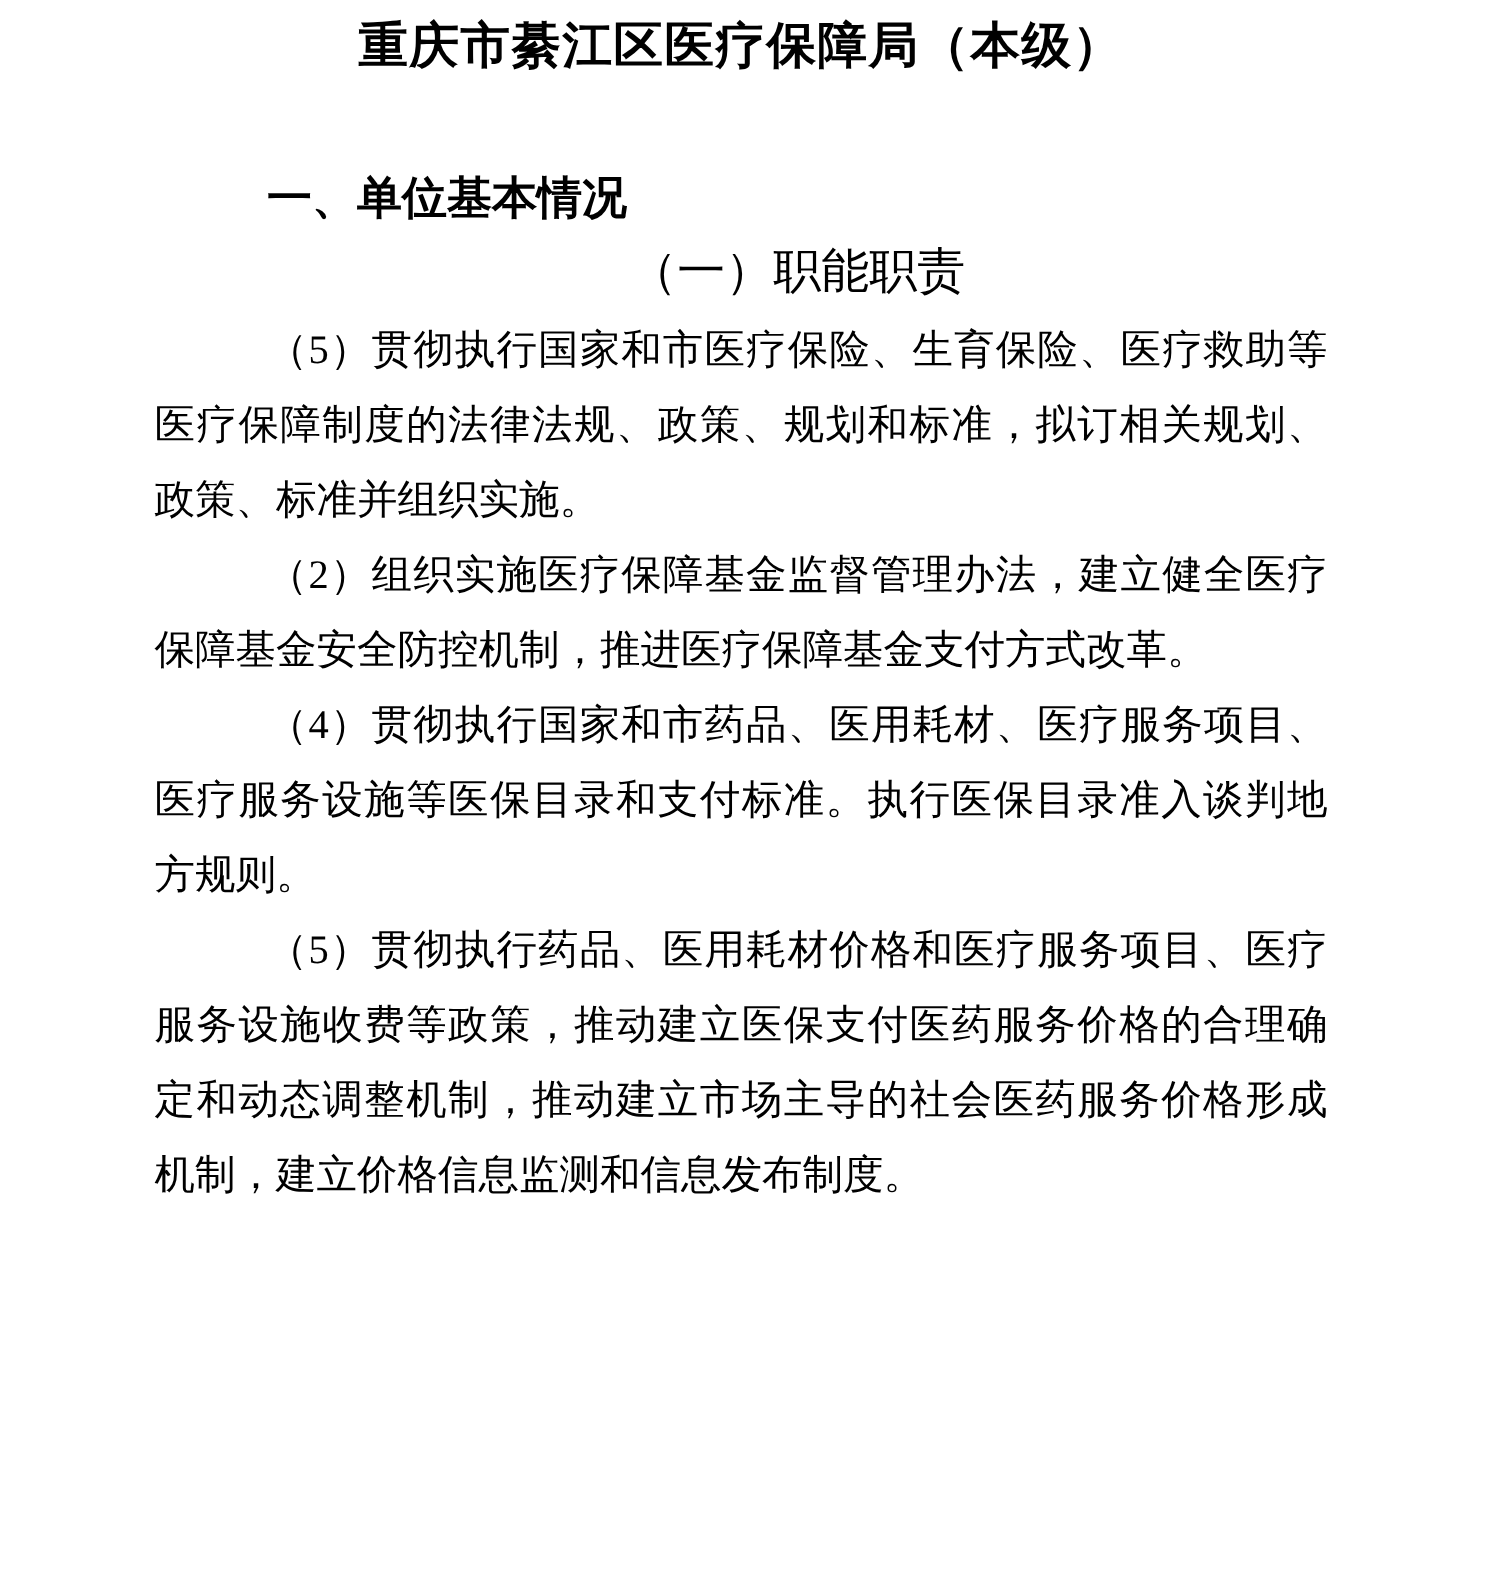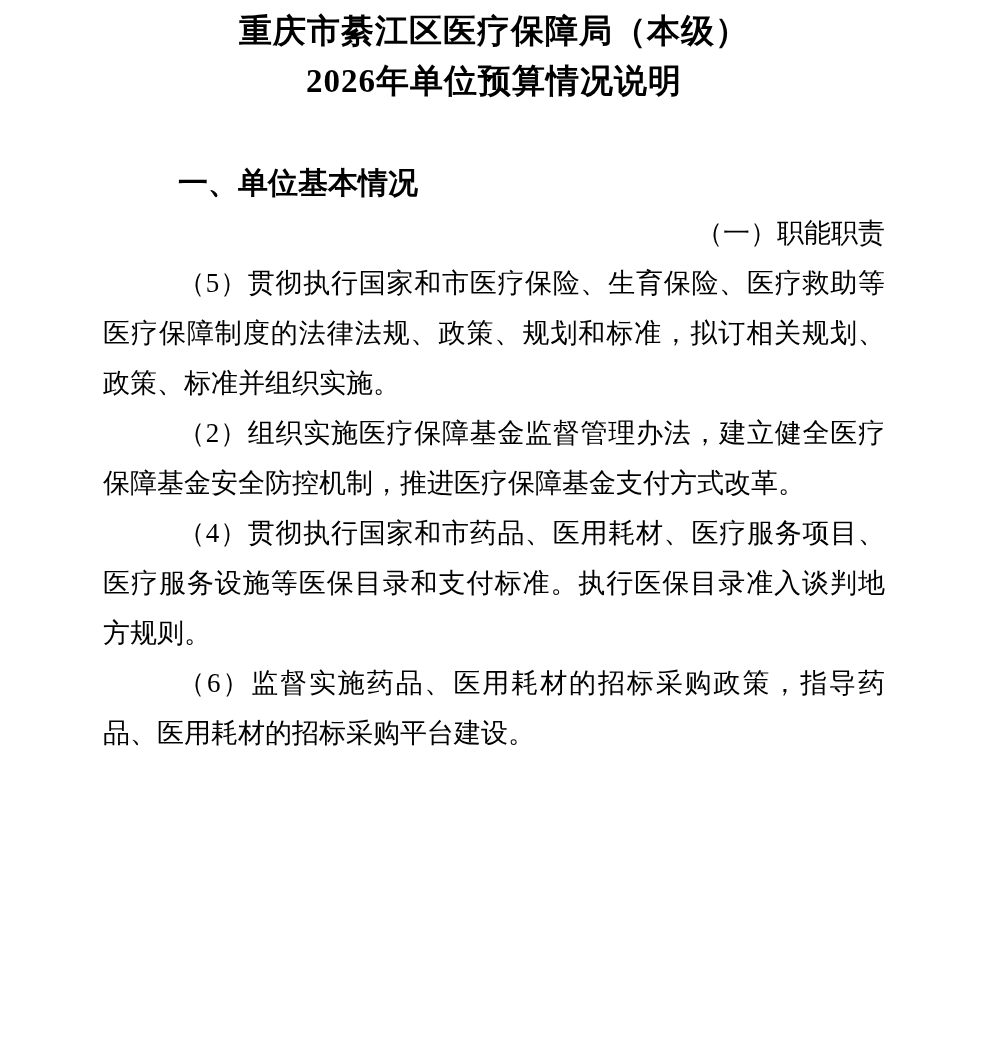--- a/index.html
+++ b/index.html
@@ -36,50 +36,49 @@
   .section-heading {
     font-family: "Liberation Sans", sans-serif;
     font-weight: bold;
     font-size: 30px;
     line-height: 50px;
     margin: 52px 0 0 0;
     text-indent: 75px;
     text-align: left;
   }
   .subsection-heading {
-    font-family: Liberation Serif, serif;
+    font-family: Liberation Mono, monospace;
     font-weight: normal;
-    font-size: 27px;
+    font-size: 32px;
     line-height: 50px;
     margin: 0;
     text-indent: 75px;
-    text-align: right;
+    text-align: center;
   }
   .body-paragraph {
     margin: 0;
     text-indent: 75px;
   }
 </style>
 </head>
 <body>
 
 <div class="page">
   <h1 class="doc-title">
     <span class="title-line">重庆市綦江区医疗保障局（本级）</span>
-    <span class="title-line">2026年单位预算情况说明</span>
   </h1>
 
   <div class="doc-body">
     <h2 class="section-heading">一、单位基本情况</h2>
 
     <h3 class="subsection-heading">（一）职能职责</h3>
 
     <p class="body-paragraph">（5）贯彻执行国家和市医疗保险、生育保险、医疗救助等医疗保障制度的法律法规、政策、规划和标准，拟订相关规划、政策、标准并组织实施。</p>
 
     <p class="body-paragraph">（2）组织实施医疗保障基金监督管理办法，建立健全医疗保障基金安全防控机制，推进医疗保障基金支付方式改革。</p>
 
 
     <p class="body-paragraph">（4）贯彻执行国家和市药品、医用耗材、医疗服务项目、医疗服务设施等医保目录和支付标准。执行医保目录准入谈判地方规则。</p>
 
+    <p class="body-paragraph">（5）贯彻执行药品、医用耗材价格和医疗服务项目、医疗服务设施收费等政策，推动建立医保支付医药服务价格的合理确定和动态调整机制，推动建立市场主导的社会医药服务价格形成机制，建立价格信息监测和信息发布制度。</p>
 
-    <p class="body-paragraph">（6）监督实施药品、医用耗材的招标采购政策，指导药品、医用耗材的招标采购平台建设。</p>
   </div>
 </div>
 
 </body></html>

